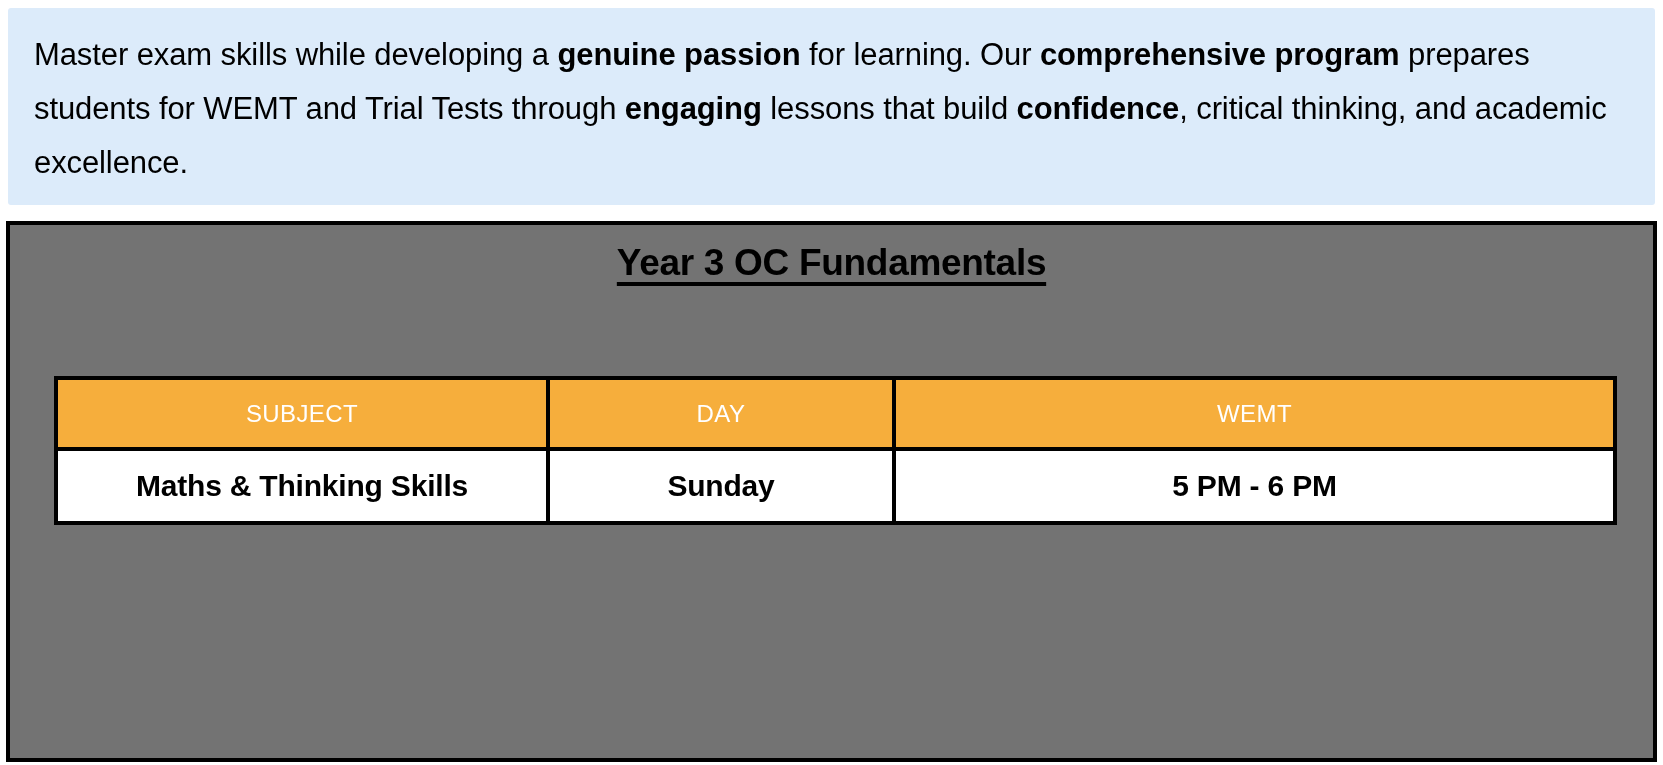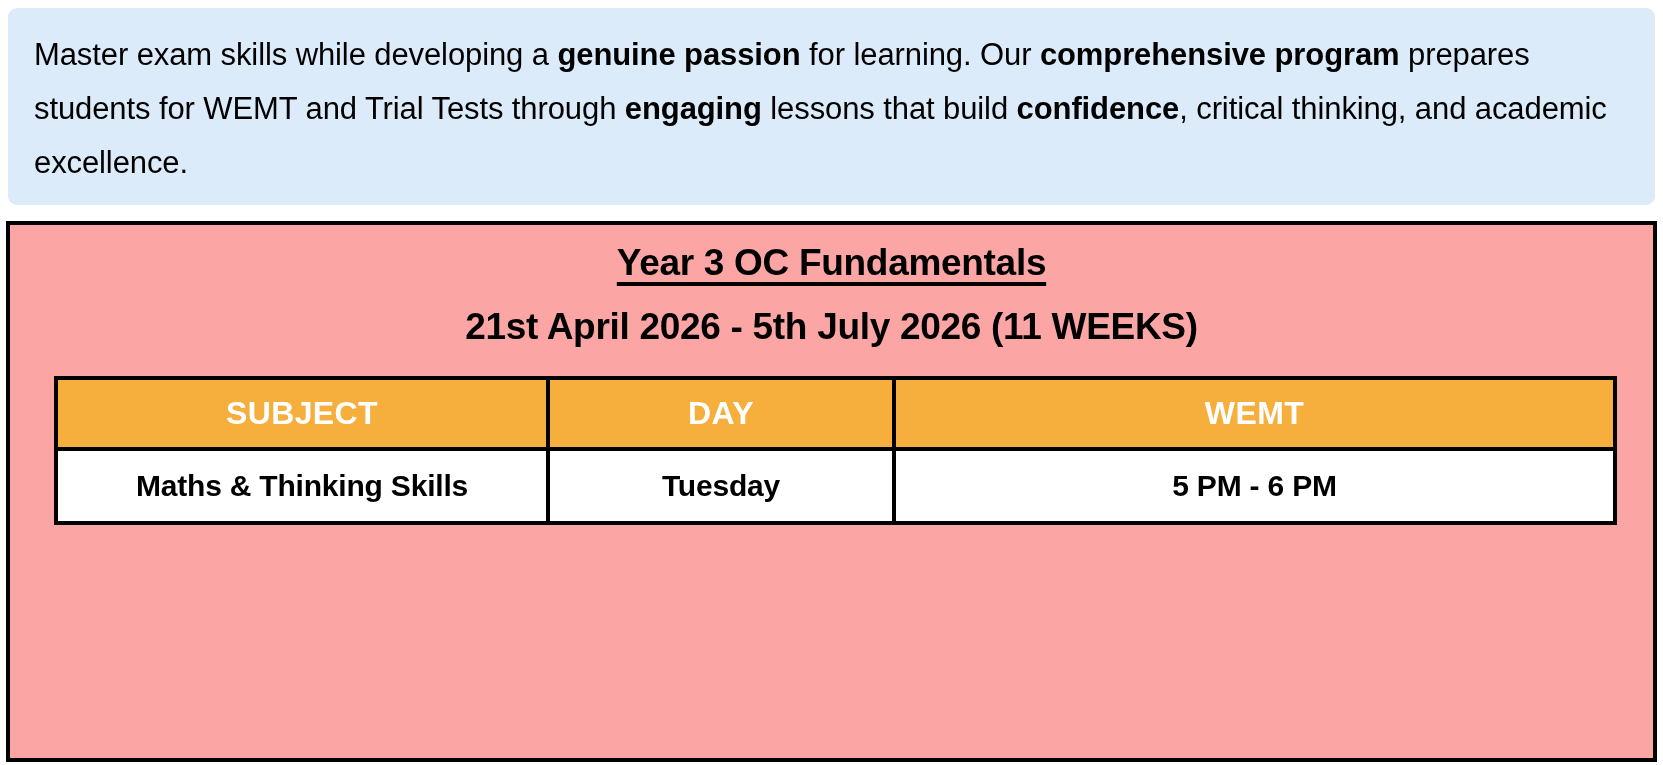--- a/index.html
+++ b/index.html
@@ -21,42 +21,42 @@
   }
 
   
   #intro-panel {
     position: absolute;
     left: 8px;
     top: 8px;
     width: 1647px;
     height: 197px;
     background: #dcebfa;
-    border-radius: 9px;
+    border-radius: 3px;
     padding: 20px 26px 0 26px;
   }
 
   #intro-text {
     font-size: 31px;
     line-height: 54px;
     color: #000000;
     letter-spacing: -0.1px;
     font-weight: 400;
     white-space: pre-wrap;
   }
   #intro-text b { font-weight: 700; }
 
   
   #schedule-panel {
     position: absolute;
     left: 6px;
     top: 221px;
     width: 1651px;
     height: 541px;
-    background: #fca5a5;
+    background: #737373;
     border: 4px solid #000000;
   }
 
   #schedule-heading {
     text-align: center;
     padding-top: 17px;
   }
 
   #course-title {
     display: inline-block;
@@ -97,22 +97,22 @@
   #schedule-table td {
     border: 4px solid #000000;
     text-align: center;
     vertical-align: middle;
   }
 
   #schedule-table thead th {
     height: 71px;
     background: #f6ae3c;
     color: #ffffff;
-    font-size: 32px;
-    font-weight: 700;
+    font-size: 24px;
+    font-weight: 400;
     letter-spacing: 0.4px;
   }
 
   #schedule-table tbody td {
     height: 74px;
     background: #ffffff;
     color: #000000;
     font-size: 30px;
     font-weight: 700;
     letter-spacing: -0.2px;
@@ -124,40 +124,39 @@
 <div id="page">
 
   <section id="intro-panel">
     <p id="intro-text"><span>Master exam skills while developing a </span><b>genuine passion</b><span> for learning. Our </span><b>comprehensive program</b><span> prepares students for WEMT and Trial Tests through </span><b>engaging</b><span> lessons that build </span><b>confidence</b><span>, critical thinking, and academic excellence.</span></p>
   </section>
 
   <section id="schedule-panel">
 
     <div id="schedule-heading">
       <h1 id="course-title">Year 3 OC Fundamentals</h1>
-      <div id="course-dates">21st April 2026 - 5th July 2026 (11 WEEKS)</div>
     </div>
 
     <table id="schedule-table">
       <colgroup>
         <col class="col-subject">
         <col class="col-day">
         <col class="col-time">
       </colgroup>
       <thead>
         <tr>
           <th>SUBJECT</th>
           <th>DAY</th>
           <th>WEMT</th>
         </tr>
       </thead>
       <tbody>
         <tr>
           <td>Maths &amp; Thinking Skills</td>
-          <td>Tuesday</td>
+          <td>Sunday</td>
           <td>5 PM - 6 PM</td>
         </tr>
       </tbody>
     </table>
 
   </section>
 
 </div>
 
 </body></html>

